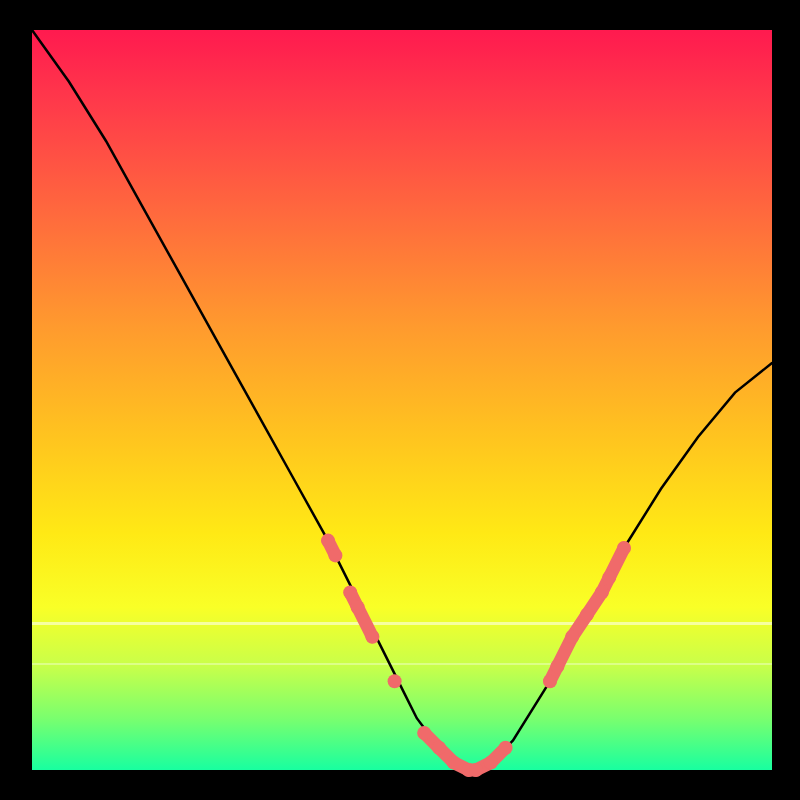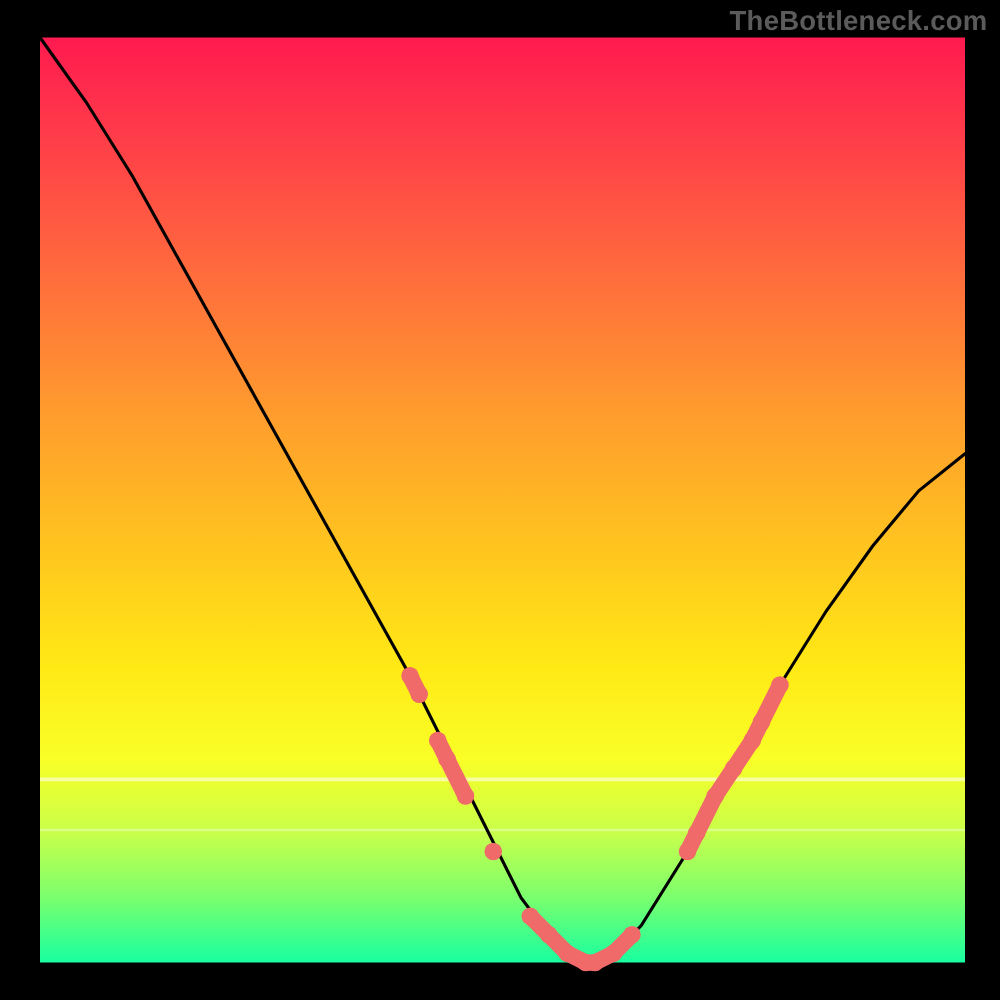--- a/index.html
+++ b/index.html
@@ -71,21 +71,20 @@
     left: 0; top: 0;
     width: 740px; height: 740px;
     overflow: visible;
   }
 </style>
 </head>
 <body>
 
 <div class="frame">
 
-  <div class="watermark">TheBottleneck.com</div>
 
   <div class="plot-outer">
     <div class="plot-inner">
 
       <div class="gradient"></div>
 
       <div class="thin-white-band" style="bottom:145px;"></div>
       <div class="thin-white-band" style="bottom:105px; height:2px; background:rgba(255,255,255,0.35);"></div>
 
       <svg class="curve" viewBox="0 0 740 740">

